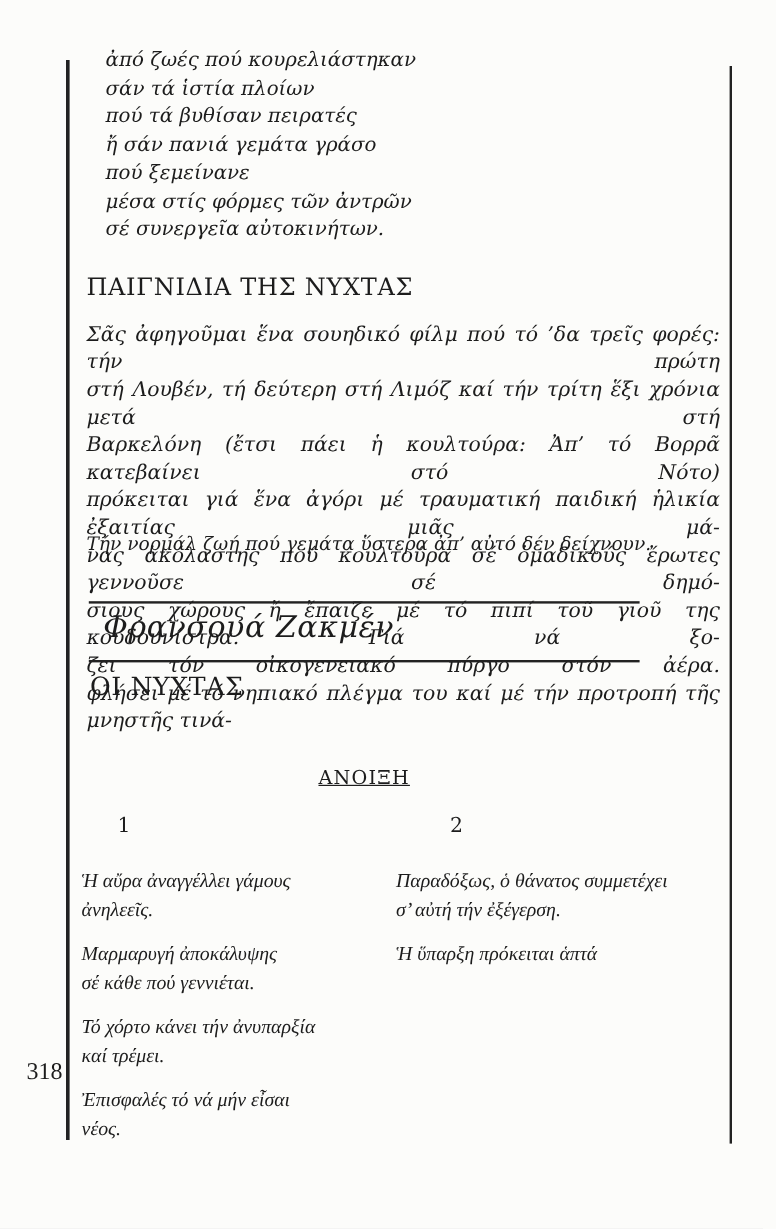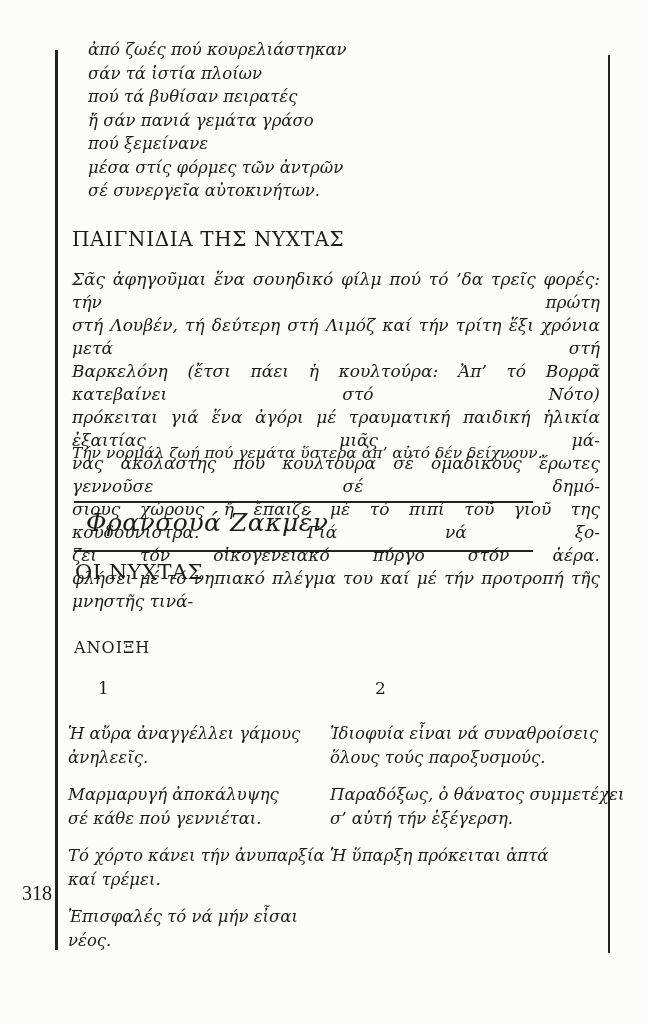--- a/index.html
+++ b/index.html
@@ -97,40 +97,42 @@
     top: 560px;
     font-size: 21px;
     letter-spacing: 0.5px;
     white-space: nowrap;
   }
   .season-heading {
     position: absolute;
     left: 74px;
     top: 638px;
     width: 459px;
+    text-align: center;
     font-size: 16px;
     letter-spacing: 1px;
+    text-decoration: underline;
   }
   .poem-col-number {
     position: absolute;
     font-size: 17px;
   }
   .col1-number { left: 98px;  top: 678px; }
   .col2-number { left: 375px; top: 678px; }
   .poem-col {
     position: absolute;
     top: 722px;
     font-style: italic;
     font-size: 16.5px;
     line-height: 24px;
     white-space: nowrap;
   }
   .poem-col-1 { left: 68px; }
   .poem-col-2 { left: 330px; }
-  .stanza { margin-bottom: 13px; }
+  .stanza { margin-bottom: 13px; font-family: Liberation Serif, serif; }
 </style>
 </head>
 <body>
 
 <div class="page">
 
   <div class="rule-vert rule-left"></div>
   <div class="rule-vert rule-right"></div>
 
   <div class="page-number">318</div>
@@ -182,24 +184,20 @@
         <div class="line">Τό χόρτο κάνει τήν ἀνυπαρξία</div>
         <div class="line">καί τρέμει.</div>
       </div>
       <div class="stanza">
         <div class="line">Ἐπισφαλές τό νά μήν εἶσαι</div>
         <div class="line">νέος.</div>
       </div>
     </div>
   <div class="poem-col poem-col-2">
       <div class="stanza">
-        <div class="line">Ἰδιοφυία εἶναι νά συναθροίσεις</div>
-        <div class="line">ὅλους τούς παροξυσμούς.</div>
-      </div>
-      <div class="stanza">
         <div class="line">Παραδόξως, ὁ θάνατος συμμετέχει</div>
         <div class="line">σ’ αὐτή τήν ἐξέγερση.</div>
       </div>
       <div class="stanza">
         <div class="line">Ἡ ὕπαρξη πρόκειται ἁπτά</div>
       </div>
     </div>
 
 </div>
 

